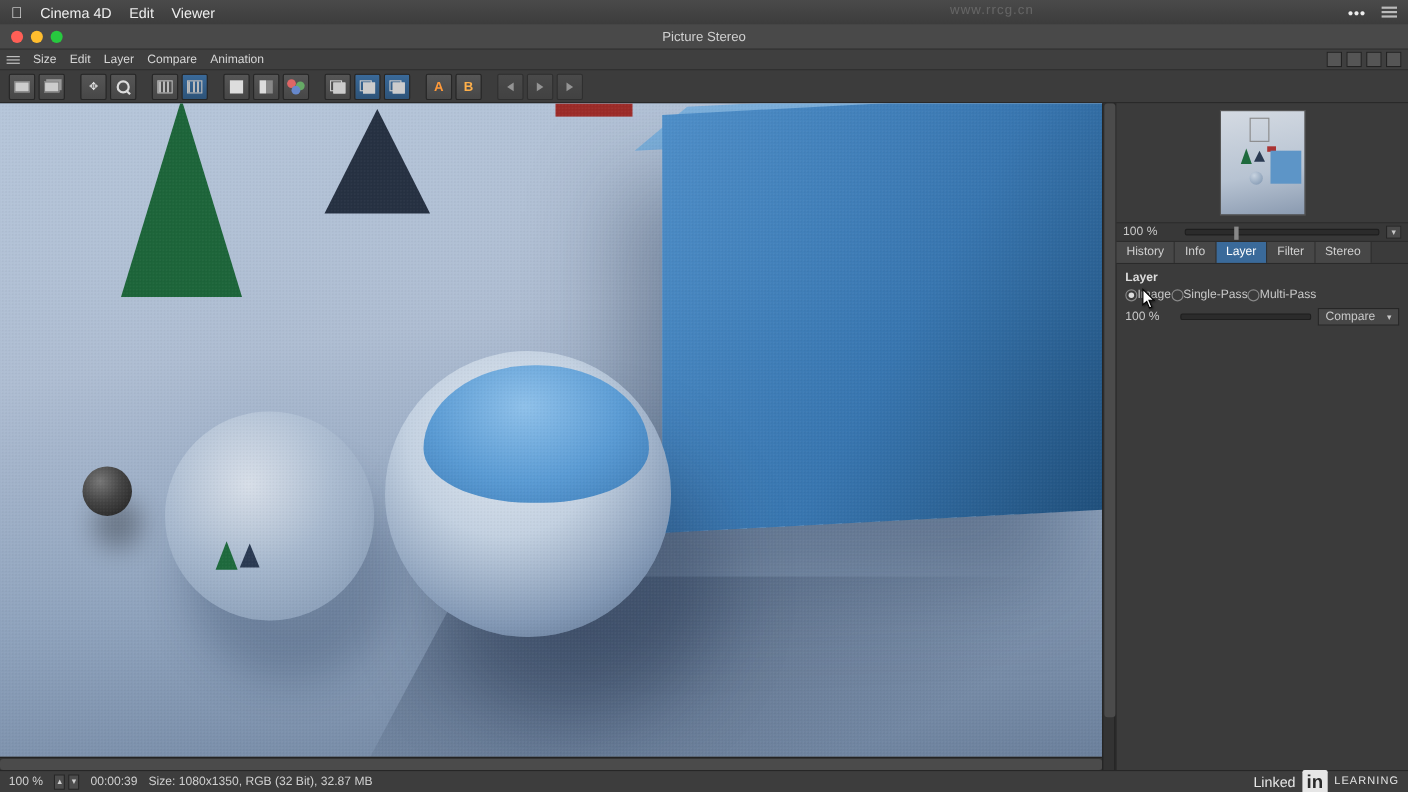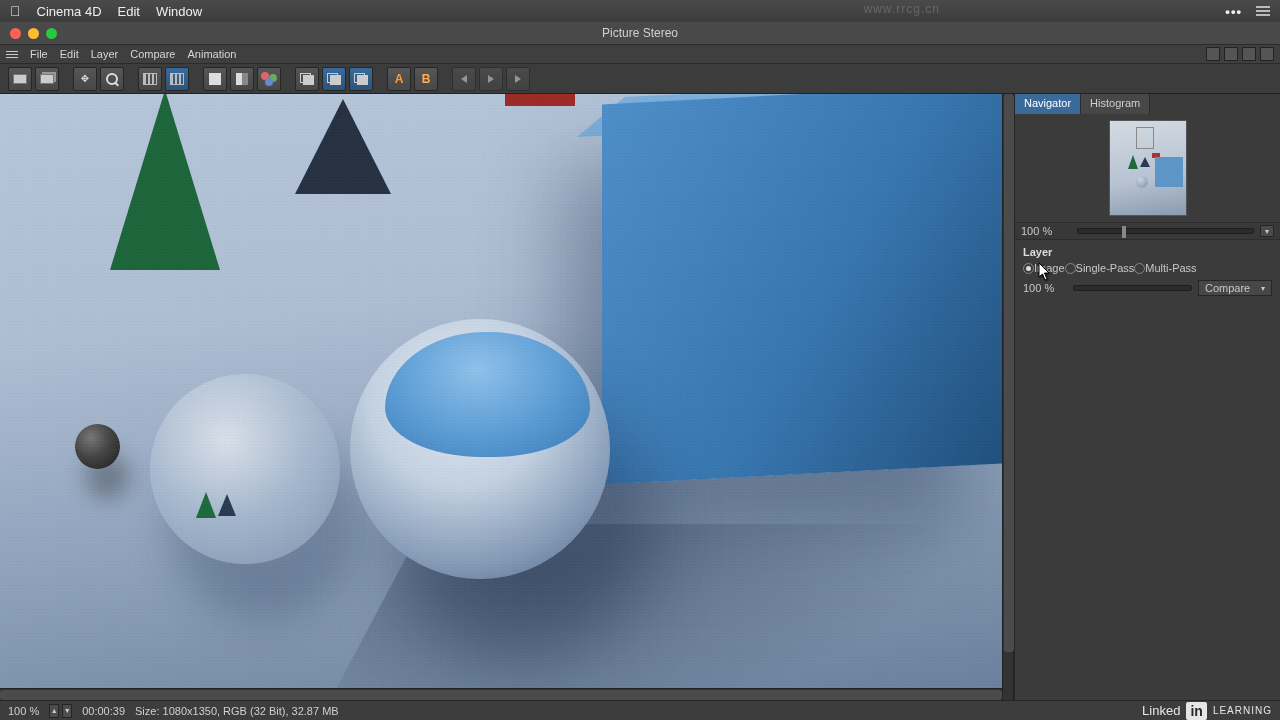--- a/index.html
+++ b/index.html
@@ -124,35 +124,35 @@
 .layer-eye .eye:after { content: ""; position: absolute; left: 3px; top: 1px; width: 4px; height: 4px; background: #ccc; border-radius: 50%; }
 .layer-thumb { width: 26px; height: 26px; background: radial-gradient(circle at 50% 50%, #f4ecd8, #e4d6b6); border: 1px solid #b89a5a; }
 .layer-name { font-size: 11px; }
 
 
 .statusbar { position: absolute; bottom: 0; left: 0; right: 0; height: 20px; background: #3d3d3d; border-top: 1px solid #262626; display: flex; align-items: center; padding: 0 8px; gap: 10px; font-size: 11px; color: #cfcfcf; }
 .statusbar .spin { display: inline-flex; align-items: center; gap: 3px; }
 .statusbar .spin-btn { width: 10px; height: 14px; background: #4d4d4d; border: 1px solid #262626; font-size: 8px; display: flex; align-items: center; justify-content: center; }
 .statusbar .spacer { flex: 1; }
 .linkedin-badge { display: flex; align-items: center; gap: 6px; color: #e6e6e6; font-size: 13px; }
-.linkedin-badge .in { background: #e6e6e6; color: #2a2a2a; font-weight: bold; padding: 1px 4px; border-radius: 2px; font-size: 14px; }
+.linkedin-badge .in { background: #e6e6e6; color: #2a2a2a; font-weight: bold; padding: 1px 4px; border-radius: 2px; font-size: 17px; }
 .watermark-url { position: absolute; top: 2px; right: 340px; color: rgba(255,255,255,.18); font-size: 12px; letter-spacing: 1px; pointer-events: none; }
 
 .cursor { position: absolute; left: 1038px; top: 262px; width: 14px; height: 20px; pointer-events: none; z-index: 50; }
 .cursor svg { filter: drop-shadow(1px 1px 1px rgba(0,0,0,.6)); }
 
 </style>
 </head>
 <body>
 
 <div class="mac-menubar">
   <span class="apple"></span>
   <span class="appname">Cinema 4D</span>
   <span>Edit</span>
-  <span>Window</span>
+  <span>Viewer</span>
   <span class="spacer"></span>
   <span class="right-icons">
     <span class="dots3">•••</span>
     <span class="hamburger">
         <span></span>
         <span></span>
         <span></span>
       </span>
   </span>
 </div>
@@ -165,21 +165,21 @@
   </div>
   <div class="win-title">Picture Stereo</div>
 </div>
 
 <div class="inner-menu">
   <span class="burger">
       <span></span>
       <span></span>
       <span></span>
     </span>
-  <span>File</span>
+  <span>Size</span>
   <span>Edit</span>
   <span>Layer</span>
   <span>Compare</span>
   <span>Animation</span>
   <span class="spacer"></span>
   <div class="right-btns">
     <span class="rb"></span>
     <span class="rb"></span>
     <span class="rb"></span>
     <span class="rb"></span>
@@ -272,42 +272,45 @@
     </div>
     <div class="viewport-scroll">
         <div class="thumb"></div>
       </div>
   </div>
   <div class="mid-scroll">
       <div class="vthumb"></div>
     </div>
 
   <div class="right-panel">
-    <div class="tabs">
-      <div class="tab active">Navigator</div>
-      <div class="tab">Histogram</div>
-    </div>
     <div class="nav-preview">
       <div class="nav-thumb">
         <div class="nt-rect"></div>
         <div class="nt-cone"></div>
           <div class="nt-pyr"></div>
           <div class="nt-red"></div>
         <div class="nt-cube"></div>
           <div class="nt-ball"></div>
       </div>
     </div>
     <div class="zoom-row">
       <span class="zoom-val">100 %</span>
       <div class="zoom-slider">
           <div class="zknob"></div>
         </div>
       <div class="zoom-dd">▾</div>
     </div>
 
+    <div class="tabs2">
+      <div class="tab">History</div>
+      <div class="tab">Info</div>
+      <div class="tab active">Layer</div>
+      <div class="tab">Filter</div>
+      <div class="tab">Stereo</div>
+    </div>
 
     <div class="layer-section">
       <div class="layer-title">Layer</div>
       <div class="radio-row">
         <span class="radio checked"></span>
         <span class="radio-lab">Image</span>
         <span class="radio"></span>
         <span class="radio-lab">Single-Pass</span>
         <span class="radio"></span>
         <span class="radio-lab">Multi-Pass</span>

